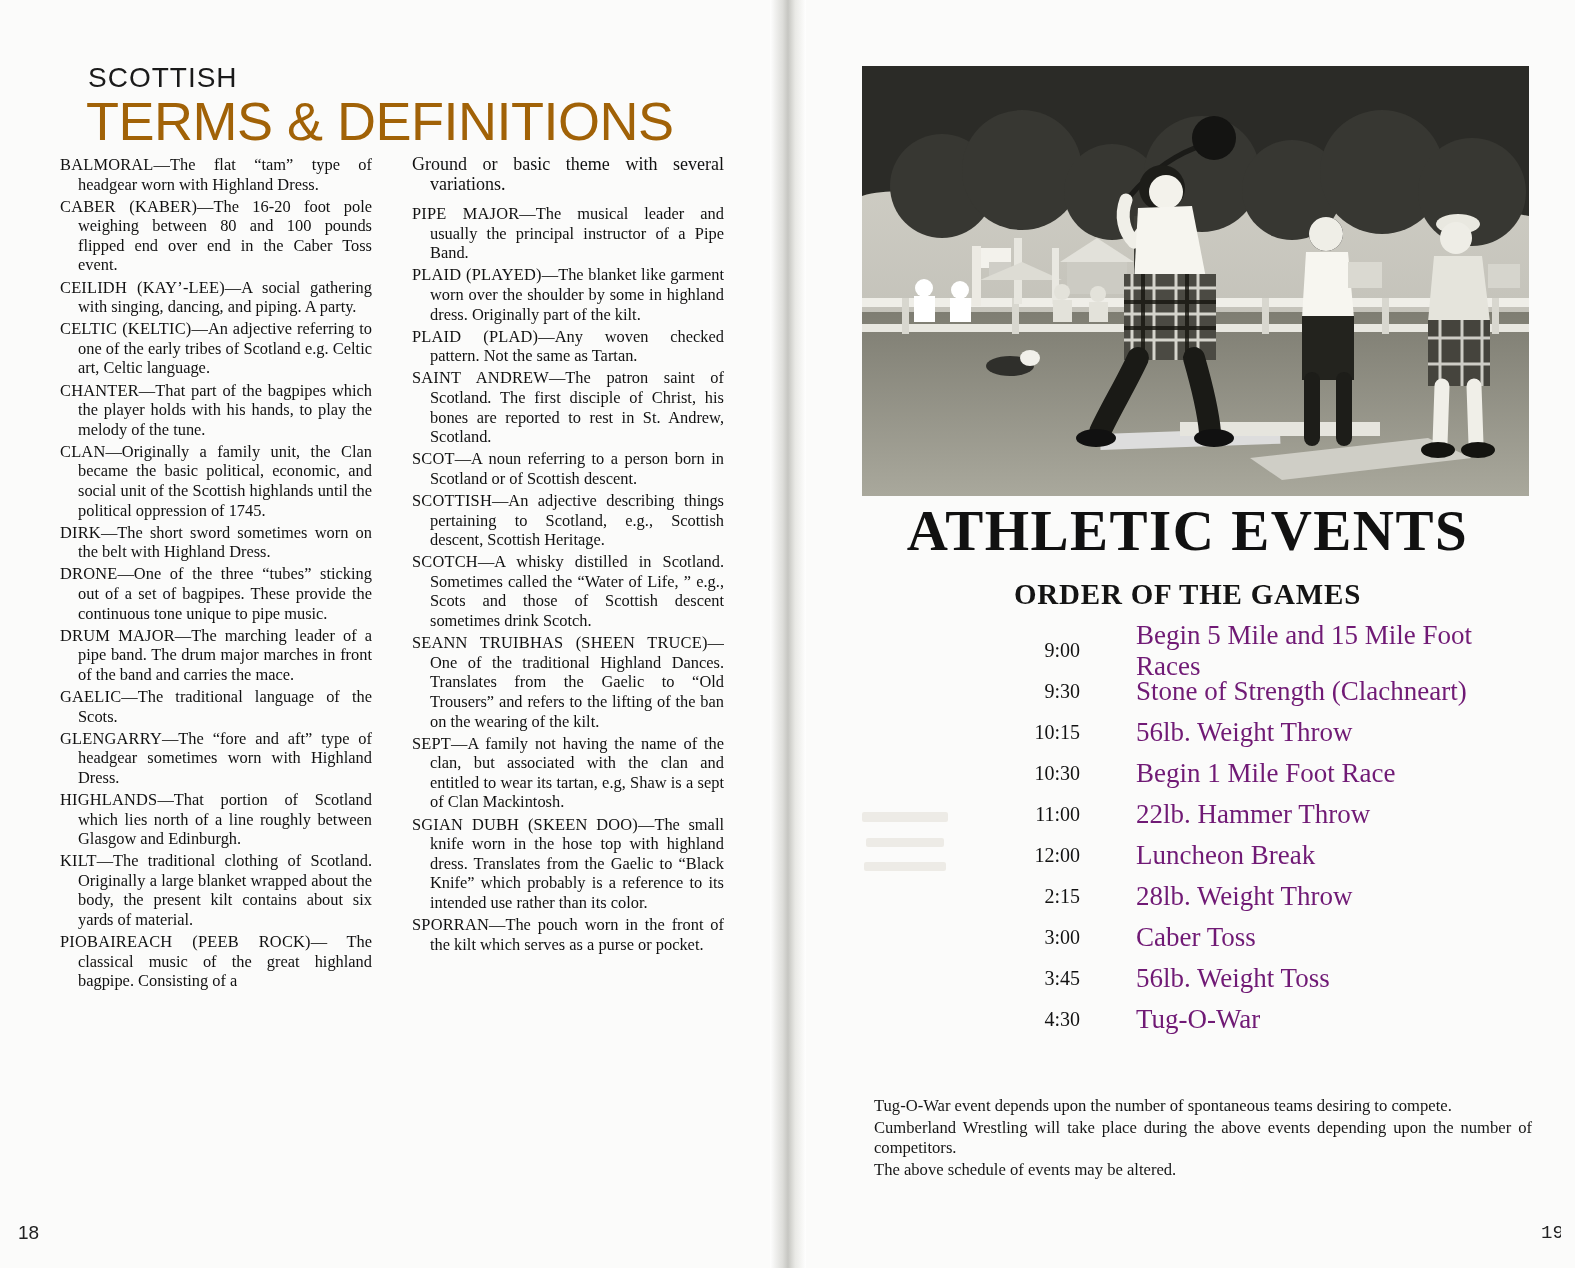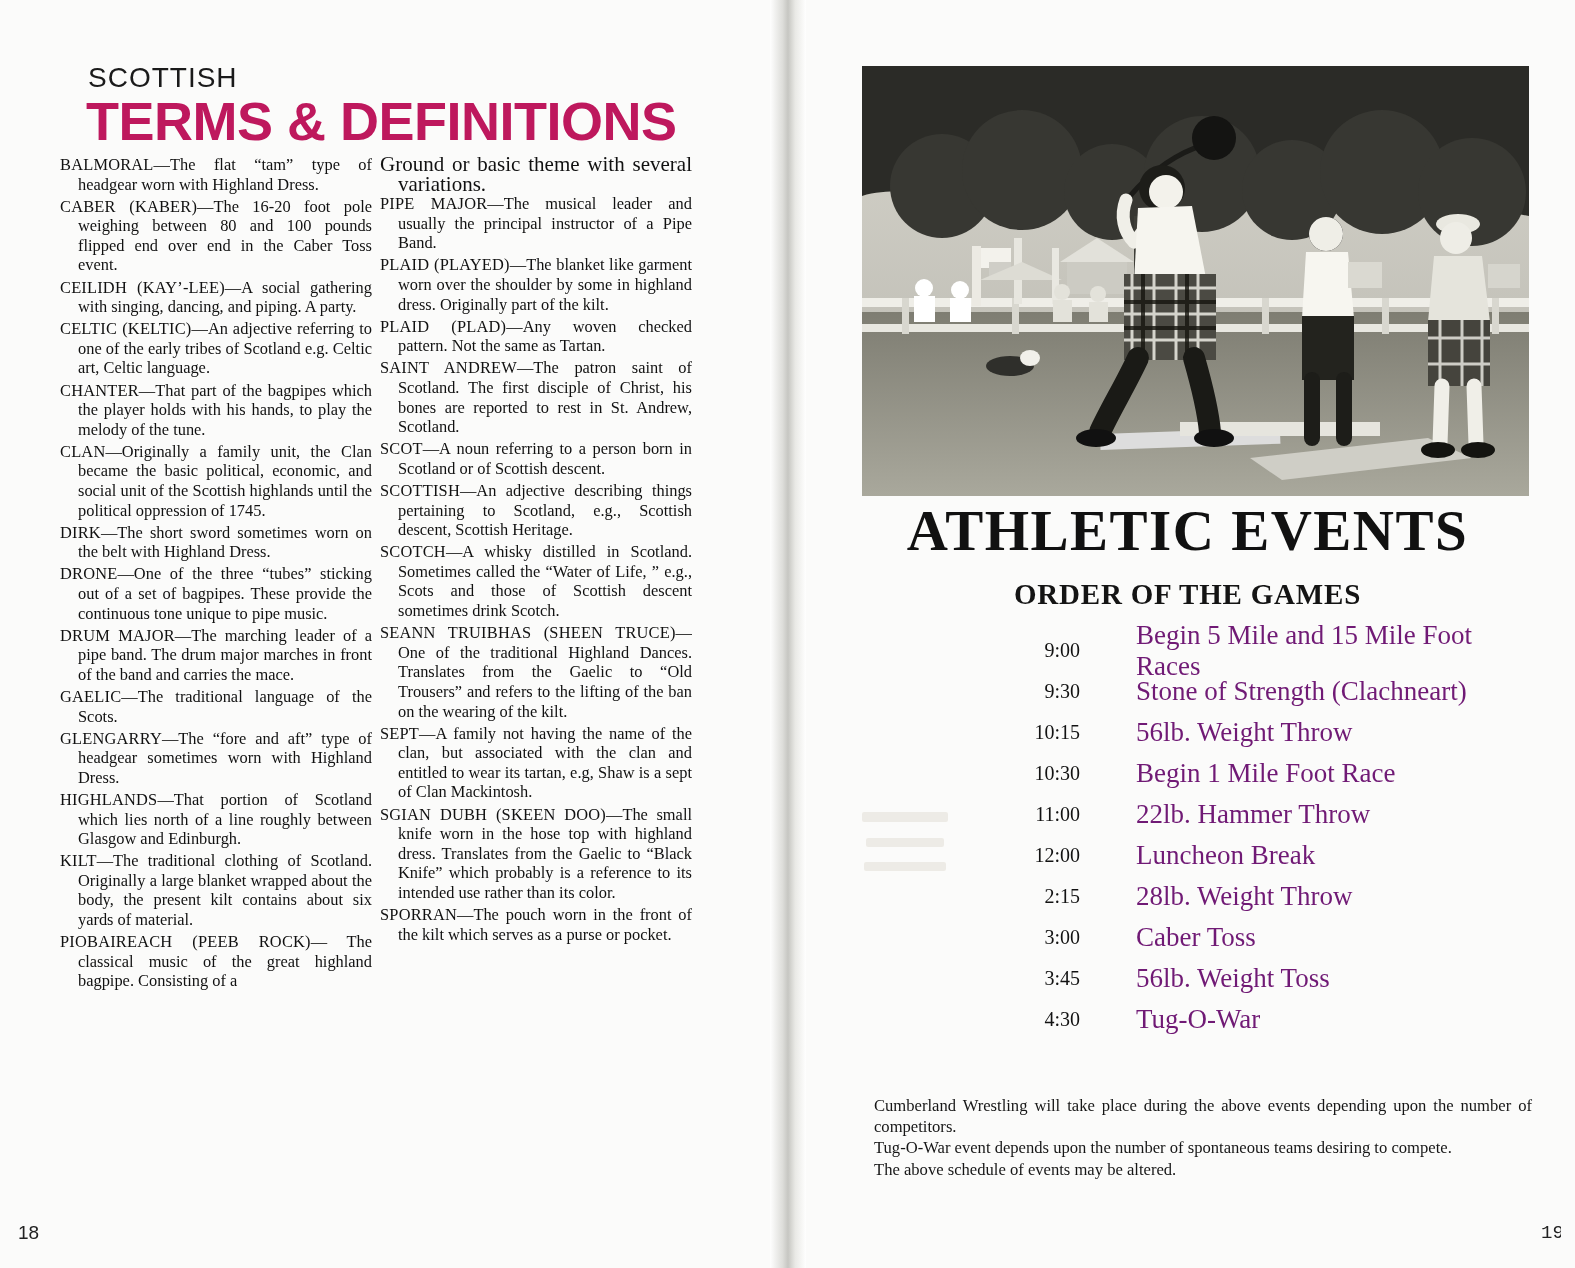--- a/index.html
+++ b/index.html
@@ -47,33 +47,34 @@
     font-family: "Liberation Sans", sans-serif;
     font-size: 28px;
     letter-spacing: 1px;
     color: #1a1a1a;
   }
   .hdr-big {
     position: absolute;
     left: 86px;
     top: 90px;
     font-family: "Liberation Sans", sans-serif;
-    font-weight: bold;
+    font-weight: normal;
     font-size: 54px;
     letter-spacing: -0.5px;
-    color: #be185d;
+    color: #a16207;
     white-space: nowrap;
   }
 
   .cols {
     position: absolute;
     left: 52px;
     top: 155px;
     width: 700px;
     display: flex;
+    gap: 32px;
   }
   .col {
     width: 320px;
   }
   .entry {
     font-size: 16.4px;
     line-height: 19.6px;
     text-align: justify;
     text-justify: inter-word;
     margin-bottom: 2.5px;
@@ -82,24 +83,24 @@
     hyphens: auto;
   }
   .entry .term {
     font-variant: small-caps;
   }
   .entry b {
     font-weight: normal;
     letter-spacing: .2px;
   }
   .cont {
-    font-size: 21px;
+    font-size: 18px;
     line-height: 19.6px;
     text-align: justify;
-    margin-bottom: 0;
+    margin-bottom: 10px;
     padding-left: 26px;
     text-indent: -18px;
   }
   .folio-left {
     position: absolute;
     left: 18px;
     top: 1222px;
     font-family: "Liberation Sans", sans-serif;
     font-size: 19px;
     color: #222;
@@ -446,21 +447,21 @@
         <div class="stime">3:45</div>
         <div class="sevent">56lb. Weight Toss</div>
       </div>
       <div class="srow">
         <div class="stime">4:30</div>
         <div class="sevent">Tug-O-War</div>
       </div>
     </div>
 
     <div class="notes">
+      <p>Tug-O-War event depends upon the number of spontaneous teams desiring to compete.</p>
       <p>Cumberland Wrestling will take place during the above events depending upon the number of competitors.</p>
-      <p>Tug-O-War event depends upon the number of spontaneous teams desiring to compete.</p>
       <p>The above schedule of events may be altered.</p>
     </div>
 
     <div class="folio-right">19</div>
   </div>
 
 </div>
 
 </body></html>

